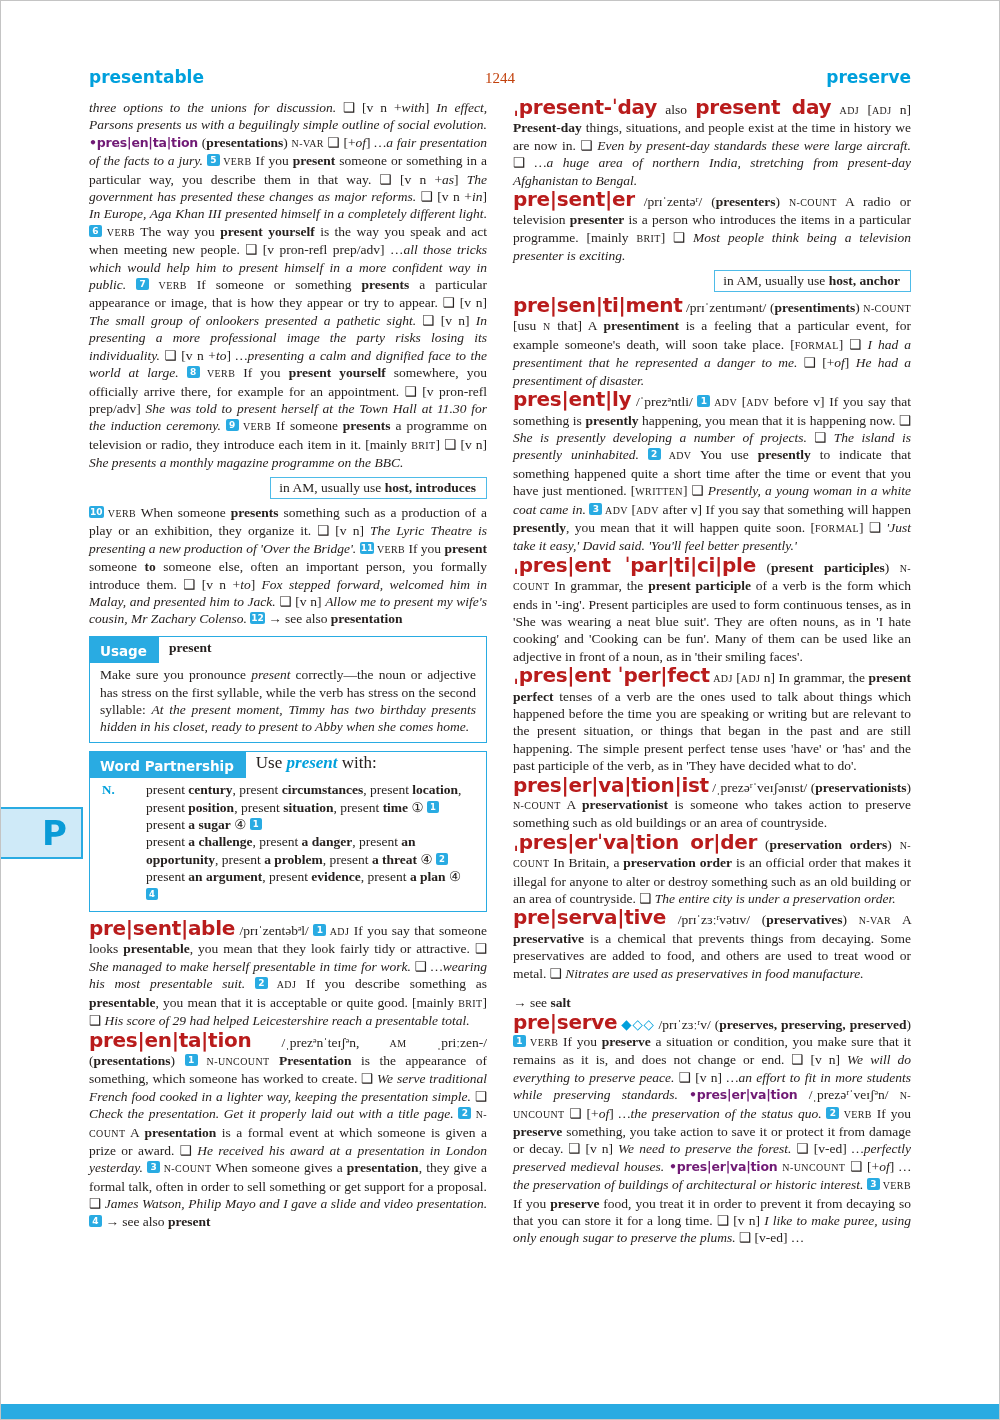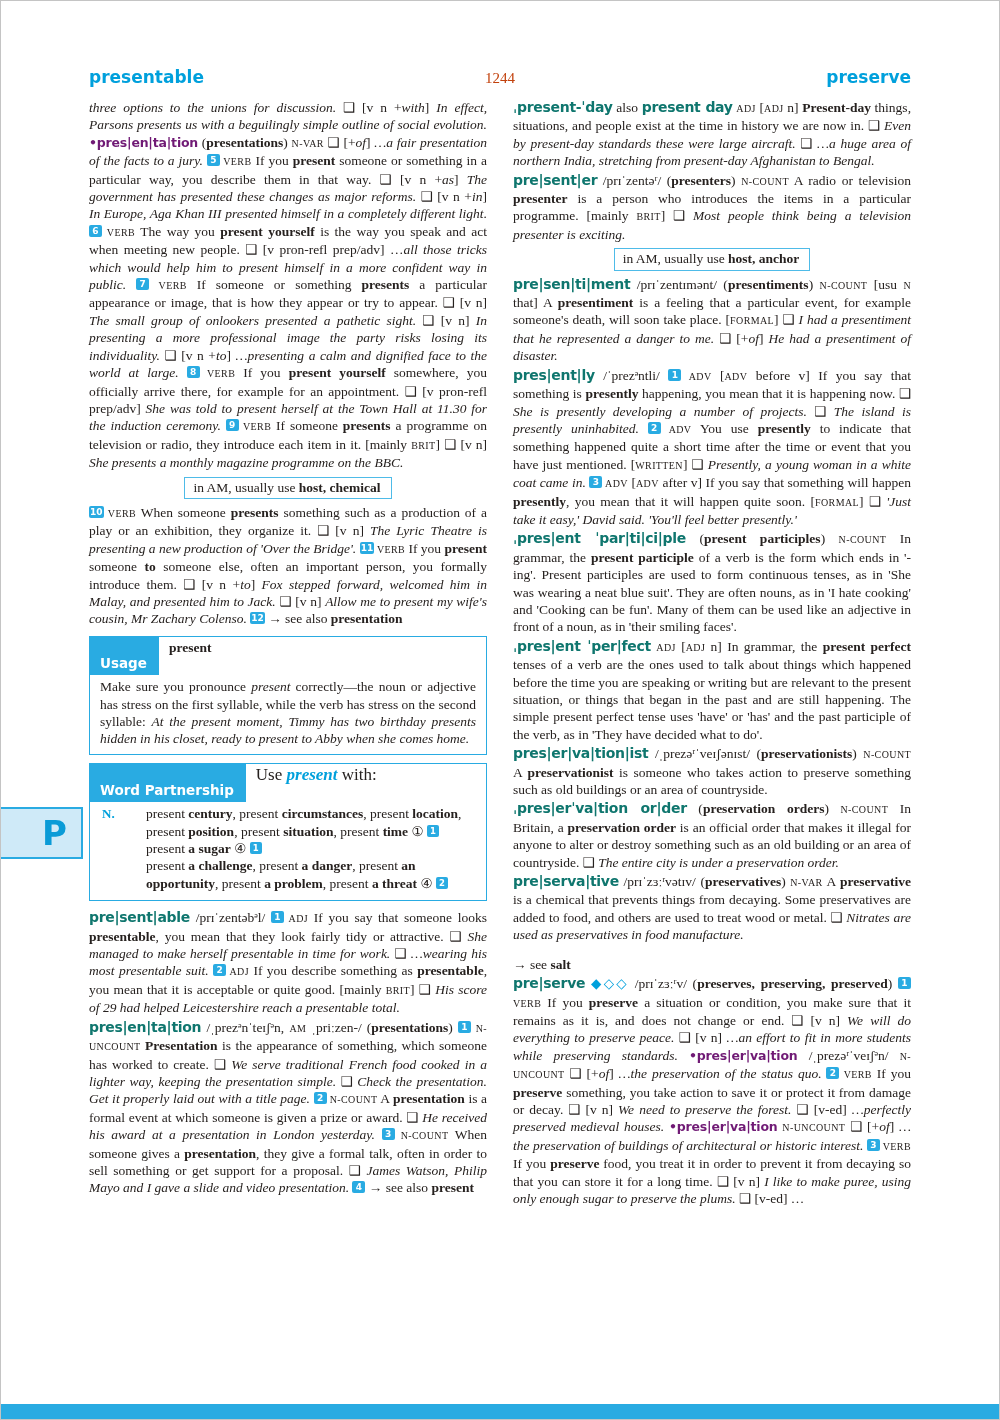--- a/index.html
+++ b/index.html
@@ -19,46 +19,46 @@
   .hdr .pn { flex:0 0 auto; font-size:15px; color:#c2410c; font-family:"Liberation Serif",serif; }
   .cols {
     position:absolute; top:98px; left:88px; right:88px; bottom:30px;
     display:flex; gap:26px;
   }
   .col { flex:1; font-size:13.5px; line-height:17.4px; text-align:justify; }
   .entry { margin:0 0 2px 0; }
   .entry.spaced { margin-top:0; }
   .xref { margin-top:12px; }
 
-  .s-hw  { font-family:"DejaVu Sans",sans-serif; font-weight:700; color:#0f766e; font-size:14px; letter-spacing:-0.3px; }
+  .s-hw  { font-family:"DejaVu Sans",sans-serif; font-weight:700; color:#b91c1c; font-size:20px; letter-spacing:-0.3px; }
   .s-hwi { font-family:"DejaVu Sans",sans-serif; font-weight:700; color:#701a75; font-size:12.5px; letter-spacing:-0.2px; }
   .s-cy  { color:#00a0dc; }
   .s-cyi { color:#00a0dc; font-style:italic; font-weight:700; }
   .s-b   { font-weight:700; }
   .s-i   { font-style:italic; }
   .s-sc  { text-transform:uppercase; font-size:0.74em; letter-spacing:0.4px; }
   .s-n, .s-wn {
     display:inline-block; background:#29abe2; color:#fff;
     font-family:"DejaVu Sans",sans-serif; font-weight:700;
     font-size:9px; line-height:12px; min-width:13px; height:12px;
     text-align:center; border-radius:2px; vertical-align:2px; padding:0 1px;
   }
   .s-wn { font-size:8.5px; min-width:12px; }
 
-  .ambox-wrap { margin:5px 0 5px 0; text-align:center; }
+  .ambox-wrap { margin:5px 0 5px 0; text-align:right; }
   .ambox {
     display:inline-block; border:1.5px solid #4ebbe8; background:#fff;
     padding:1px 10px 2px 8px; font-size:13.5px;
   }
 
   .usagebox, .wpbox { border:1.5px solid #29abe2; margin:8px 0 8px 0; text-align:left; }
   .box-header { display:flex; align-items:flex-start; gap:10px; }
   .box-tab {
     background:#29abe2; color:#fff; font-family:"DejaVu Sans",sans-serif;
-    font-weight:700; font-size:13.5px; padding:18px 12px 3px 10px; flex:0 0 auto;
+    font-weight:700; font-size:13.5px; padding:6px 12px 3px 10px; flex:0 0 auto;
   }
   .usage-word { font-weight:700; padding-top:2px; font-size:13.5px; }
   .box-body { padding:3px 10px 6px 10px; text-align:justify; }
   .wp-use { padding-top:2px; font-size:17px; }
   .wp-body { display:flex; padding:3px 10px 8px 12px; }
   .wp-pos { flex:0 0 44px; color:#00a0dc; font-weight:700; font-size:13px; }
   .wp-rows { flex:1; }
   .wp-row { text-align:left; }
 
   .thumb {
@@ -80,40 +80,41 @@
 <div class="page">
   <div class="hdr">
     <span class="gw">presentable</span>
     <span class="pn">1244</span>
     <span class="gw right">preserve</span>
   </div>
 
   <div class="cols">
     <div class="col">
         <p class="entry"><span class="s-i">three options to the unions for discussion. </span><span class="s-r">❑ [v n +</span><span class="s-i">with</span><span class="s-r">] </span><span class="s-i">In effect, Parsons presents us with a beguilingly simple outline of social evolution. </span><span class="s-hwi">•pres|en|ta|tion</span><span class="s-r"> (</span><span class="s-b">presentations</span><span class="s-r">) </span><span class="s-sc">n-var</span><span class="s-r"> ❑ [+</span><span class="s-i">of</span><span class="s-r">] </span><span class="s-i">…a fair presentation of the facts to a jury. </span><span class="s-n">5</span><span class="s-sc"> verb</span><span class="s-r"> If you </span><span class="s-b">present</span><span class="s-r"> someone or something in a particular way, you describe them in that way. ❑ [v n +</span><span class="s-i">as</span><span class="s-r">] </span><span class="s-i">The government has presented these changes as major reforms. </span><span class="s-r">❑ [v n +</span><span class="s-i">in</span><span class="s-r">] </span><span class="s-i">In Europe, Aga Khan III presented himself in a completely different light. </span><span class="s-n">6</span><span class="s-sc"> verb</span><span class="s-r"> The way you </span><span class="s-b">present yourself</span><span class="s-r"> is the way you speak and act when meeting new people. ❑ [v pron-refl prep/adv] …</span><span class="s-i">all those tricks which would help him to present himself in a more confident way in public. </span><span class="s-n">7</span><span class="s-sc"> verb</span><span class="s-r"> If someone or something </span><span class="s-b">presents</span><span class="s-r"> a particular appearance or image, that is how they appear or try to appear. ❑ [v n] </span><span class="s-i">The small group of onlookers presented a pathetic sight. </span><span class="s-r">❑ [v n] </span><span class="s-i">In presenting a more professional image the party risks losing its individuality. </span><span class="s-r">❑ [v n +</span><span class="s-i">to</span><span class="s-r">] </span><span class="s-i">…presenting a calm and dignified face to the world at large. </span><span class="s-n">8</span><span class="s-sc"> verb</span><span class="s-r"> If you </span><span class="s-b">present yourself</span><span class="s-r"> somewhere, you officially arrive there, for example for an appointment. ❑ [v pron-refl prep/adv] </span><span class="s-i">She was told to present herself at the Town Hall at 11.30 for the induction ceremony. </span><span class="s-n">9</span><span class="s-sc"> verb</span><span class="s-r"> If someone </span><span class="s-b">presents</span><span class="s-r"> a programme on television or radio, they introduce each item in it. [mainly </span><span class="s-sc">brit</span><span class="s-r">] ❑ [v n] </span><span class="s-i">She presents a monthly magazine programme on the BBC.</span></p>
-        <div class="ambox-wrap"><span class="ambox"><span class="s-r">in AM, usually use </span><span class="s-b">host, chemical</span></span></div>
+        <div class="ambox-wrap"><span class="ambox"><span class="s-r">in AM, usually use </span><span class="s-b">host, introduces</span></span></div>
         <p class="entry"><span class="s-n">10</span><span class="s-sc"> verb</span><span class="s-r"> When someone </span><span class="s-b">presents</span><span class="s-r"> something such as a production of a play or an exhibition, they organize it. ❑ [v n] </span><span class="s-i">The Lyric Theatre is presenting a new production of 'Over the Bridge'. </span><span class="s-n">11</span><span class="s-sc"> verb</span><span class="s-r"> If you </span><span class="s-b">present</span><span class="s-r"> someone </span><span class="s-b">to</span><span class="s-r"> someone else, often an important person, you formally introduce them. ❑ [v n +</span><span class="s-i">to</span><span class="s-r">] </span><span class="s-i">Fox stepped forward, welcomed him in Malay, and presented him to Jack. </span><span class="s-r">❑ [v n] </span><span class="s-i">Allow me to present my wife's cousin, Mr Zachary Colenso. </span><span class="s-n">12</span><span class="s-r"> → see also </span><span class="s-b">presentation</span></p>
         <div class="usagebox">
           <div class="box-header">
             <span class="box-tab">Usage</span>
             <span class="usage-word">present</span>
           </div>
           <p class="box-body"><span class="s-r">Make sure you pronounce </span><span class="s-i">present</span><span class="s-r"> correctly—the noun or adjective has stress on the first syllable, while the verb has stress on the second syllable: </span><span class="s-i">At the present moment, Timmy has two birthday presents hidden in his closet, ready to present to Abby when she comes home.</span></p>
         </div>
         <div class="wpbox">
           <div class="box-header">
             <span class="box-tab">Word Partnership</span>
             <span class="wp-use"><span class="s-r">Use </span><span class="s-cyi">present</span><span class="s-r"> with:</span></span>
           </div>
           <div class="wp-body">
             <span class="wp-pos">N.</span>
             <div class="wp-rows">
               <div class="wp-row"><span class="s-r">present </span><span class="s-b">century</span><span class="s-r">, present </span><span class="s-b">circumstances</span><span class="s-r">, present </span><span class="s-b">location</span><span class="s-r">, present </span><span class="s-b">position</span><span class="s-r">, present </span><span class="s-b">situation</span><span class="s-r">, present </span><span class="s-b">time</span><span class="s-r"> ① </span><span class="s-wn">1</span></div>
               <div class="wp-row"><span class="s-r">present </span><span class="s-b">a sugar</span><span class="s-r"> ④ </span><span class="s-wn">1</span></div>
               <div class="wp-row"><span class="s-r">present </span><span class="s-b">a challenge</span><span class="s-r">, present </span><span class="s-b">a danger</span><span class="s-r">, present </span><span class="s-b">an opportunity</span><span class="s-r">, present </span><span class="s-b">a problem</span><span class="s-r">, present </span><span class="s-b">a threat</span><span class="s-r"> ④ </span><span class="s-wn">2</span></div>
+              <div class="wp-row"><span class="s-r">present </span><span class="s-b">an argument</span><span class="s-r">, present </span><span class="s-b">evidence</span><span class="s-r">, present </span><span class="s-b">a plan</span><span class="s-r"> ④ </span><span class="s-wn">4</span></div>
             </div>
           </div>
         </div>
         <p class="entry spaced"><span class="s-hw">pre|sent|able</span><span class="s-r"> /prɪˈzentəbᵊl/ </span><span class="s-n">1</span><span class="s-sc"> adj</span><span class="s-r"> If you say that someone looks </span><span class="s-b">presentable</span><span class="s-r">, you mean that they look fairly tidy or attractive. ❑ </span><span class="s-i">She managed to make herself presentable in time for work. </span><span class="s-r">❑ </span><span class="s-i">…wearing his most presentable suit. </span><span class="s-n">2</span><span class="s-sc"> adj</span><span class="s-r"> If you describe something as </span><span class="s-b">presentable</span><span class="s-r">, you mean that it is acceptable or quite good. [mainly </span><span class="s-sc">brit</span><span class="s-r">] ❑ </span><span class="s-i">His score of 29 had helped Leicestershire reach a presentable total.</span></p>
         <p class="entry spaced"><span class="s-hw">pres|en|ta|tion</span><span class="s-r"> /ˌprezᵊnˈteɪʃᵊn, </span><span class="s-sc">am</span><span class="s-r"> ˌpriːzen-/ (</span><span class="s-b">presentations</span><span class="s-r">) </span><span class="s-n">1</span><span class="s-sc"> n-uncount</span><span class="s-r"> </span><span class="s-b">Presentation</span><span class="s-r"> is the appearance of something, which someone has worked to create. ❑ </span><span class="s-i">We serve traditional French food cooked in a lighter way, keeping the presentation simple. </span><span class="s-r">❑ </span><span class="s-i">Check the presentation. Get it properly laid out with a title page. </span><span class="s-n">2</span><span class="s-sc"> n-count</span><span class="s-r"> A </span><span class="s-b">presentation</span><span class="s-r"> is a formal event at which someone is given a prize or award. ❑ </span><span class="s-i">He received his award at a presentation in London yesterday. </span><span class="s-n">3</span><span class="s-sc"> n-count</span><span class="s-r"> When someone gives a </span><span class="s-b">presentation</span><span class="s-r">, they give a formal talk, often in order to sell something or get support for a proposal. ❑ </span><span class="s-i">James Watson, Philip Mayo and I gave a slide and video presentation. </span><span class="s-n">4</span><span class="s-r"> → see also </span><span class="s-b">present</span></p>
       </div>
     <div class="col">
         <p class="entry"><span class="s-hw">ˌpresent-ˈday</span><span class="s-r"> also </span><span class="s-hw">present day</span><span class="s-r"> </span><span class="s-sc">adj</span><span class="s-r"> [</span><span class="s-sc">adj</span><span class="s-r"> n] </span><span class="s-b">Present-day</span><span class="s-r"> things, situations, and people exist at the time in history we are now in. ❑ </span><span class="s-i">Even by present-day standards these were large aircraft. </span><span class="s-r">❑ </span><span class="s-i">…a huge area of northern India, stretching from present-day Afghanistan to Bengal.</span></p>
         <p class="entry spaced"><span class="s-hw">pre|sent|er</span><span class="s-r"> /prɪˈzentəʳ/ (</span><span class="s-b">presenters</span><span class="s-r">) </span><span class="s-sc">n-count</span><span class="s-r"> A radio or television </span><span class="s-b">presenter</span><span class="s-r"> is a person who introduces the items in a particular programme. [mainly </span><span class="s-sc">brit</span><span class="s-r">] ❑ </span><span class="s-i">Most people think being a television presenter is exciting.</span></p>
         <div class="ambox-wrap"><span class="ambox"><span class="s-r">in AM, usually use </span><span class="s-b">host, anchor</span></span></div>

